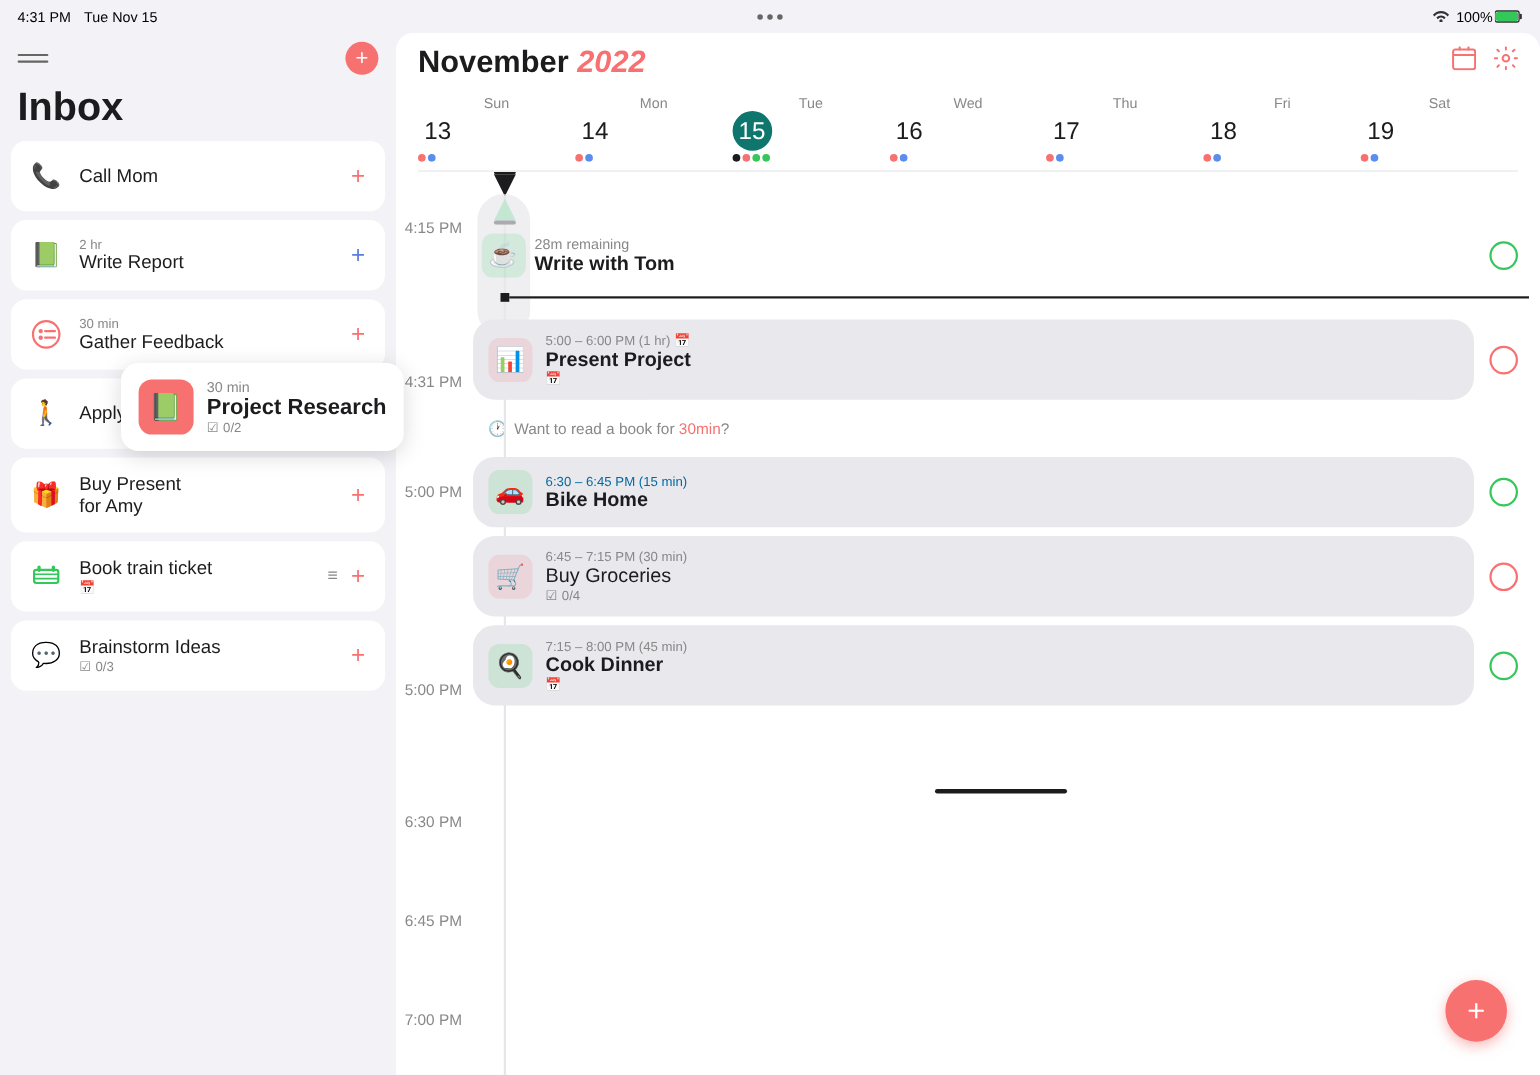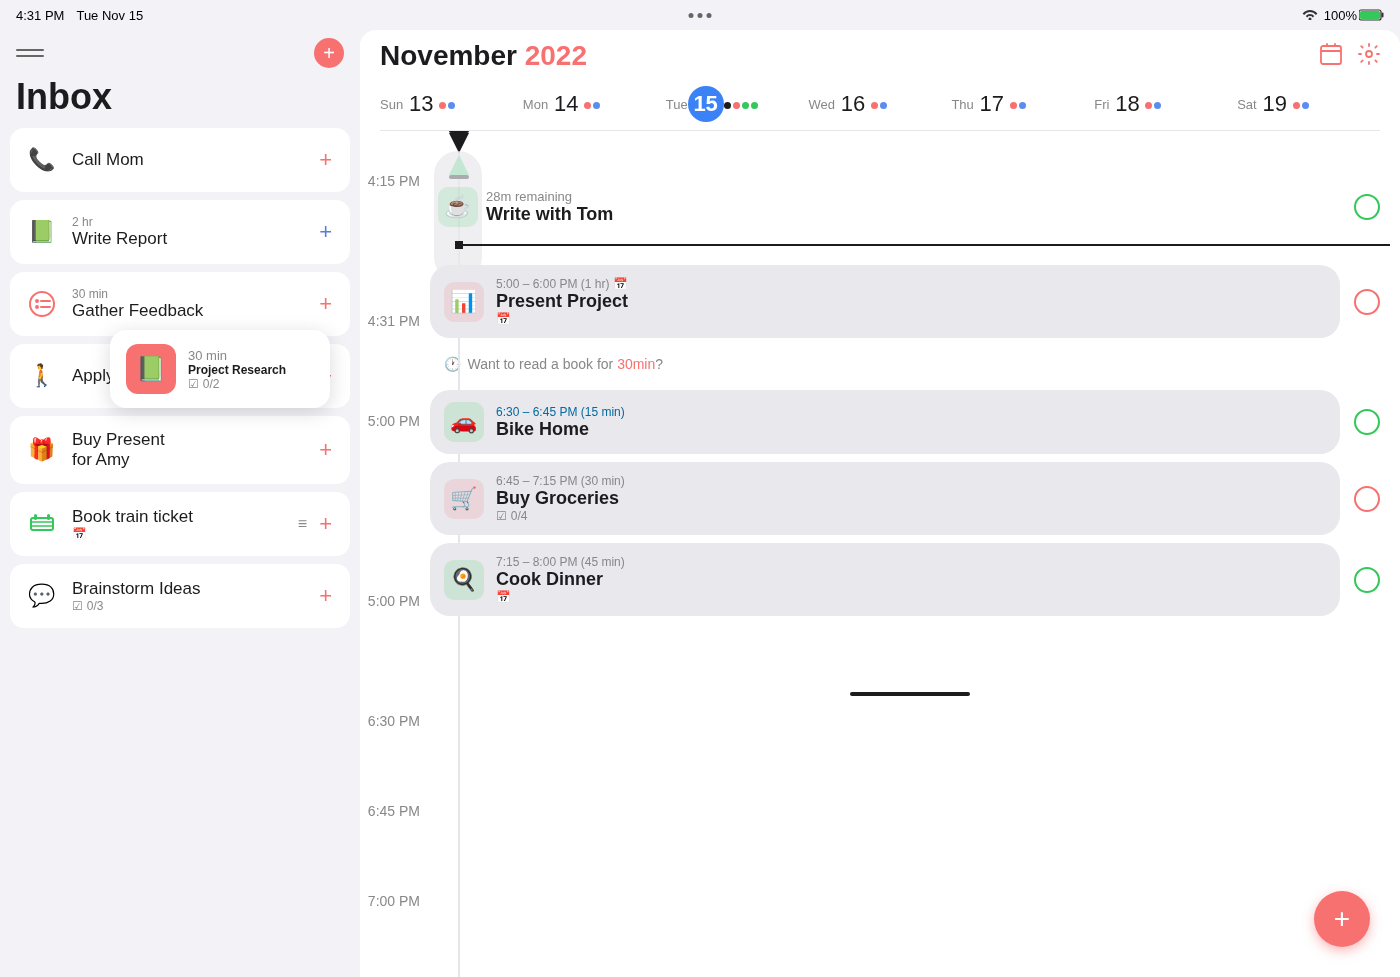--- a/index.html
+++ b/index.html
@@ -155,21 +155,21 @@
     .tooltip-icon-circle {
       width: 50px; height: 50px;
       background: #f87171;
       border-radius: 12px;
       display: flex; align-items: center; justify-content: center;
       font-size: 24px;
       flex-shrink: 0;
     }
     .tooltip-text {}
     .tooltip-subtitle { font-size: 13px; color: #888; }
-    .tooltip-title { font-size: 12px; font-weight: 600; color: #1c1c1e; }
+    .tooltip-title { font-size: 20px; font-weight: 600; color: #1c1c1e; }
     .tooltip-meta { font-size: 12px; color: #888; display: flex; align-items: center; gap: 4px; }
 
     
     .right-panel {
       flex: 1;
       background: white;
       display: flex;
       flex-direction: column;
       border-radius: 16px 16px 0 0;
       overflow: hidden;
@@ -187,20 +187,21 @@
       justify-content: space-between;
       margin-bottom: 10px;
     }
     .cal-title {
       font-size: 28px;
       font-weight: 600;
       color: #1c1c1e;
     }
     .cal-title span {
       color: #f87171;
+      font-style: italic;
     }
     .cal-header-icons {
       display: flex;
       gap: 16px;
       align-items: center;
     }
     .cal-header-icon {
       font-size: 20px;
       color: #f87171;
       cursor: pointer;
@@ -208,40 +209,39 @@
 
     
     .days-row {
       display: grid;
       grid-template-columns: repeat(7, 1fr);
       text-align: center;
       padding: 0;
     }
     .day-col {
       display: flex;
-      align-items: center;
+      flex-direction: column;
       padding: 4px 0;
     }
     .day-label {
       font-size: 13px;
       color: #888;
       font-weight: 500;
     }
     .day-num {
       font-size: 22px;
       font-weight: 500;
       color: #1c1c1e;
       width: 36px; height: 36px;
       display: flex; align-items: center; justify-content: center;
       border-radius: 50%;
     }
     .day-num.today {
-      background: #3b82f6;
+      background: #0f766e;
       color: white;
-      font-weight: bold;
     }
     .day-dots {
       display: flex;
       gap: 2px;
       margin-top: 2px;
       height: 8px;
       align-items: center;
     }
     .dot {
       width: 7px; height: 7px;
@@ -656,21 +656,21 @@
                 <div style="width:26px;height:26px;border-radius:50%;border:2px solid #34c759;"></div>
               </div>
             </div>
           </div>
 
           <div style="margin-bottom:8px;">
             <div style="background:#e8e8ed;border-radius:20px;padding:12px 14px;display:flex;align-items:center;gap:12px;margin-right:50px;position:relative;">
               <div style="width:40px;height:40px;background:rgba(248,113,113,0.15);border-radius:10px;display:flex;align-items:center;justify-content:center;font-size:22px;flex-shrink:0;">🛒</div>
               <div>
                 <div style="font-size:12px;color:#888;">6:45 – 7:15 PM (30 min)</div>
-                <div style="font-size:18px;font-weight:700;color:#1c1c1e;">Buy Groceries</div>
+                <div style="font-size:18px;font-weight:400;color:#1c1c1e;">Buy Groceries</div>
                 <div style="font-size:12px;color:#888;display:flex;align-items:center;gap:4px;">
                   <span>☑</span>
                     <span>0/4</span>
                 </div>
               </div>
               <div style="position:absolute;right:-40px;top:50%;transform:translateY(-50%);">
                 <div style="width:26px;height:26px;border-radius:50%;border:2px solid #f87171;"></div>
               </div>
             </div>
           </div>

